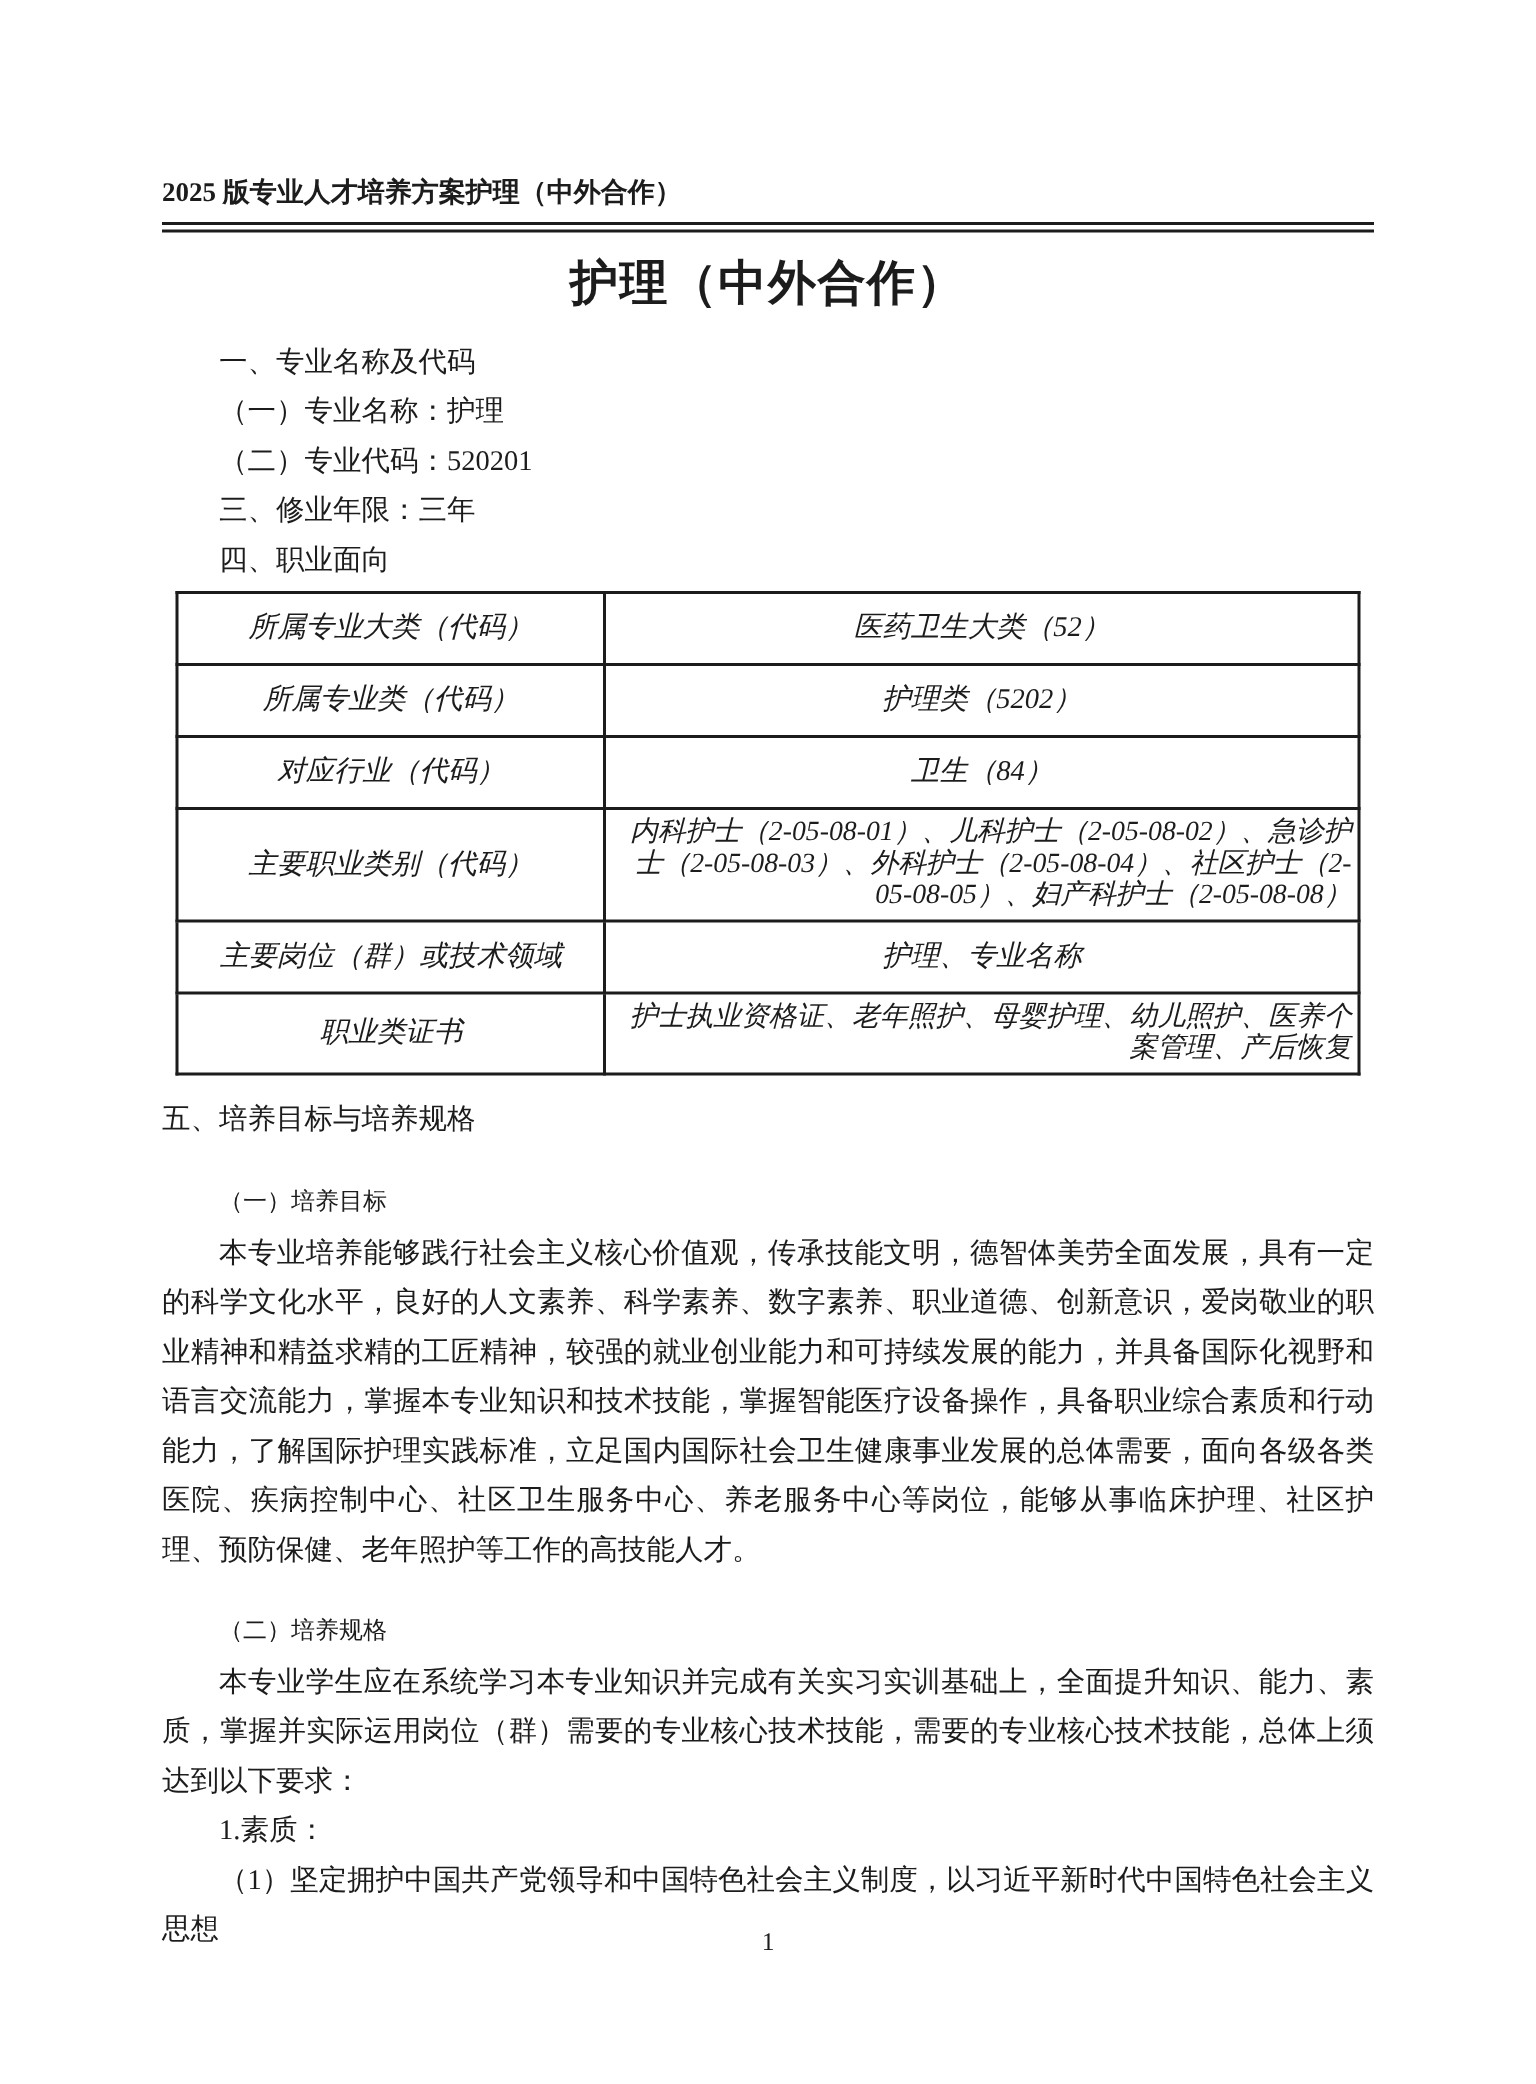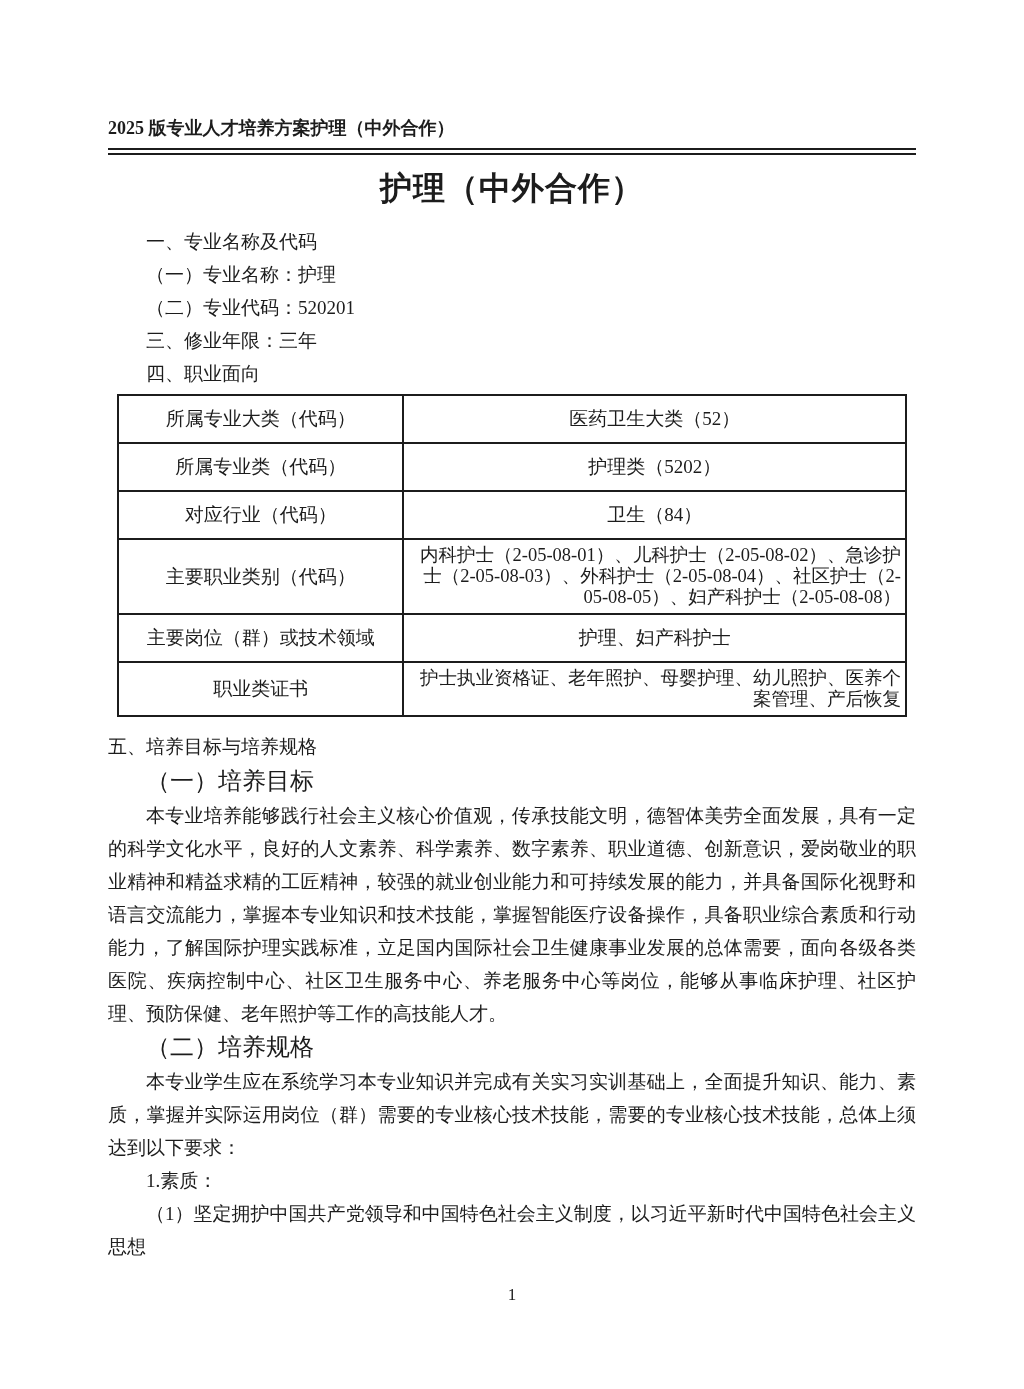--- a/index.html
+++ b/index.html
@@ -36,37 +36,38 @@
   .front-matter { margin-top: 14px; }
   .doc-line { font-size: 19px; line-height: 33px; }
   .doc-line.indent { padding-left: 38px; }
   .b { font-weight: normal; }
   
   table.career {
     width: calc(100% - 18px);
     margin: 4px auto 0 auto;
     border-collapse: collapse;
     table-layout: fixed;
+    font-style: italic;
   }
   table.career td {
     border: 2px solid #1c1c1c;
     text-align: center; vertical-align: middle;
     font-size: 19px; line-height: 22px;
     padding: 12px 6px;
   }
   table.career td.label-col { width: 36.2%; }
   table.career tr.tall td.value-col { line-height: 21px; padding: 5px 4px; font-size: 18.5px; text-align: right; }
   table.career tr.short td { padding: 12px 6px; }
   
   .body-matter { margin-top: 12px; }
   .para {
     font-size: 19px; line-height: 33px;
     text-align: justify; text-indent: 2em;
   }
-  .sub-heading { font-size: 24px; line-height: 35px; padding-left: 38px; }
+  .sub-heading { font-size: 16px; line-height: 35px; padding-left: 38px; margin-top: 20px; }
   .h5 { font-size: 19px; line-height: 35px; }
   
   .page-number {
     position: absolute; left: 0; right: 0; bottom: 84px;
     text-align: center; font-size: 17px; line-height: 20px;
   }
 </style>
 </head>
 <body>
 
@@ -101,21 +102,21 @@
       <tr class="short">
         <td class="label-col">对应行业（代码）</td>
         <td class="value-col">卫生（84）</td>
       </tr>
       <tr class="tall">
         <td class="label-col">主要职业类别（代码）</td>
         <td class="value-col">内科护士（2-05-08-01）、儿科护士（2-05-08-02）、急诊护士（2-05-08-03）、外科护士（2-05-08-04）、社区护士（2-05-08-05）、妇产科护士（2-05-08-08）</td>
       </tr>
       <tr class="short">
         <td class="label-col">主要岗位（群）或技术领域</td>
-        <td class="value-col">护理、妇产科护士</td>
+        <td class="value-col">护理、专业名称</td>
       </tr>
       <tr class="tall">
         <td class="label-col">职业类证书</td>
         <td class="value-col">护士执业资格证、老年照护、母婴护理、幼儿照护、医养个案管理、产后恢复</td>
       </tr>
     </tbody>
   </table>
 
   <div class="body-matter">
     <div class="h5 b">五、培养目标与培养规格</div>

